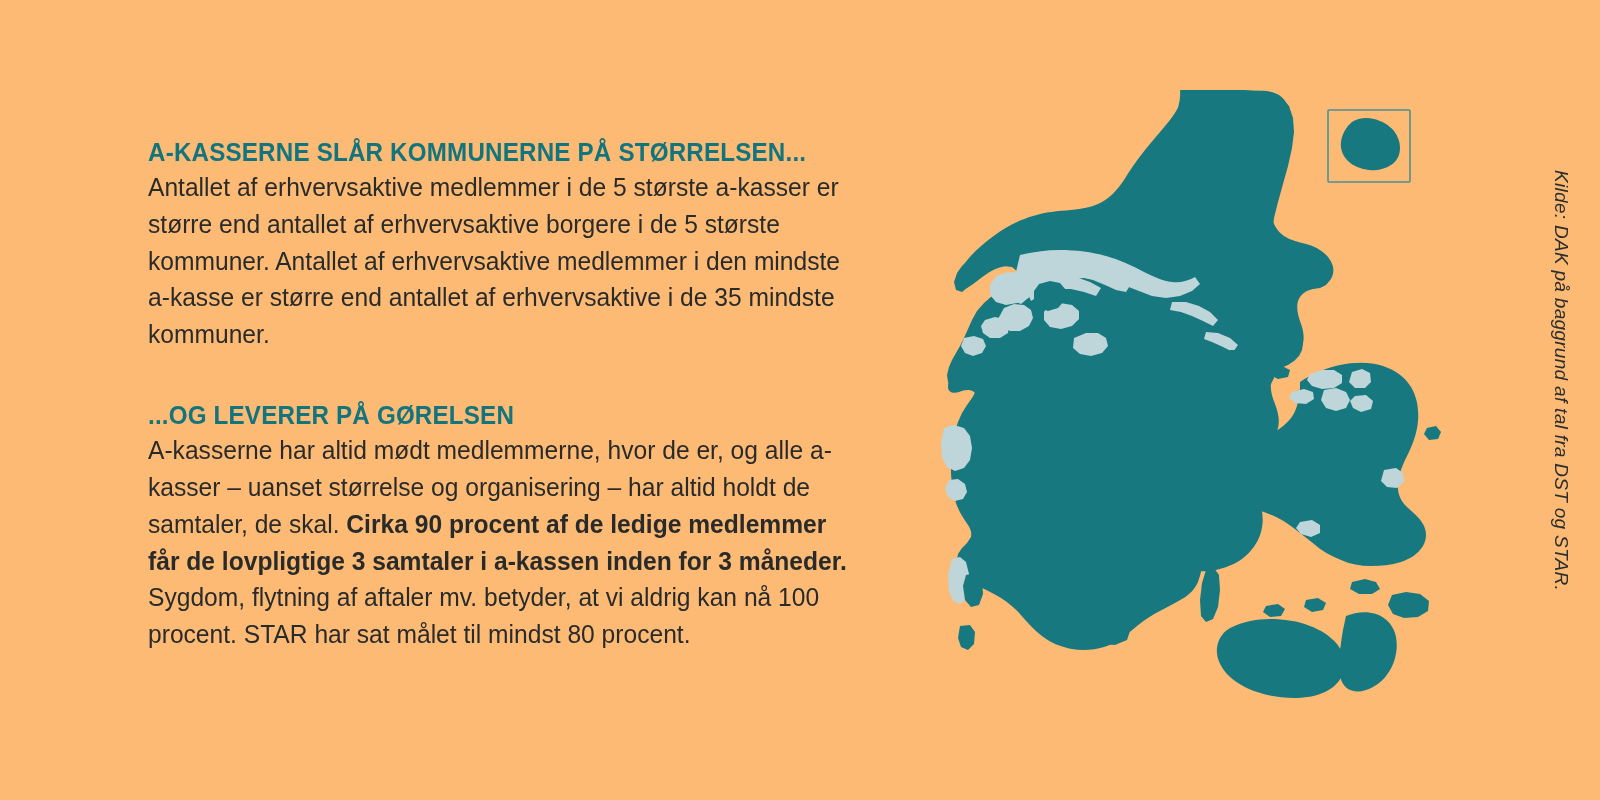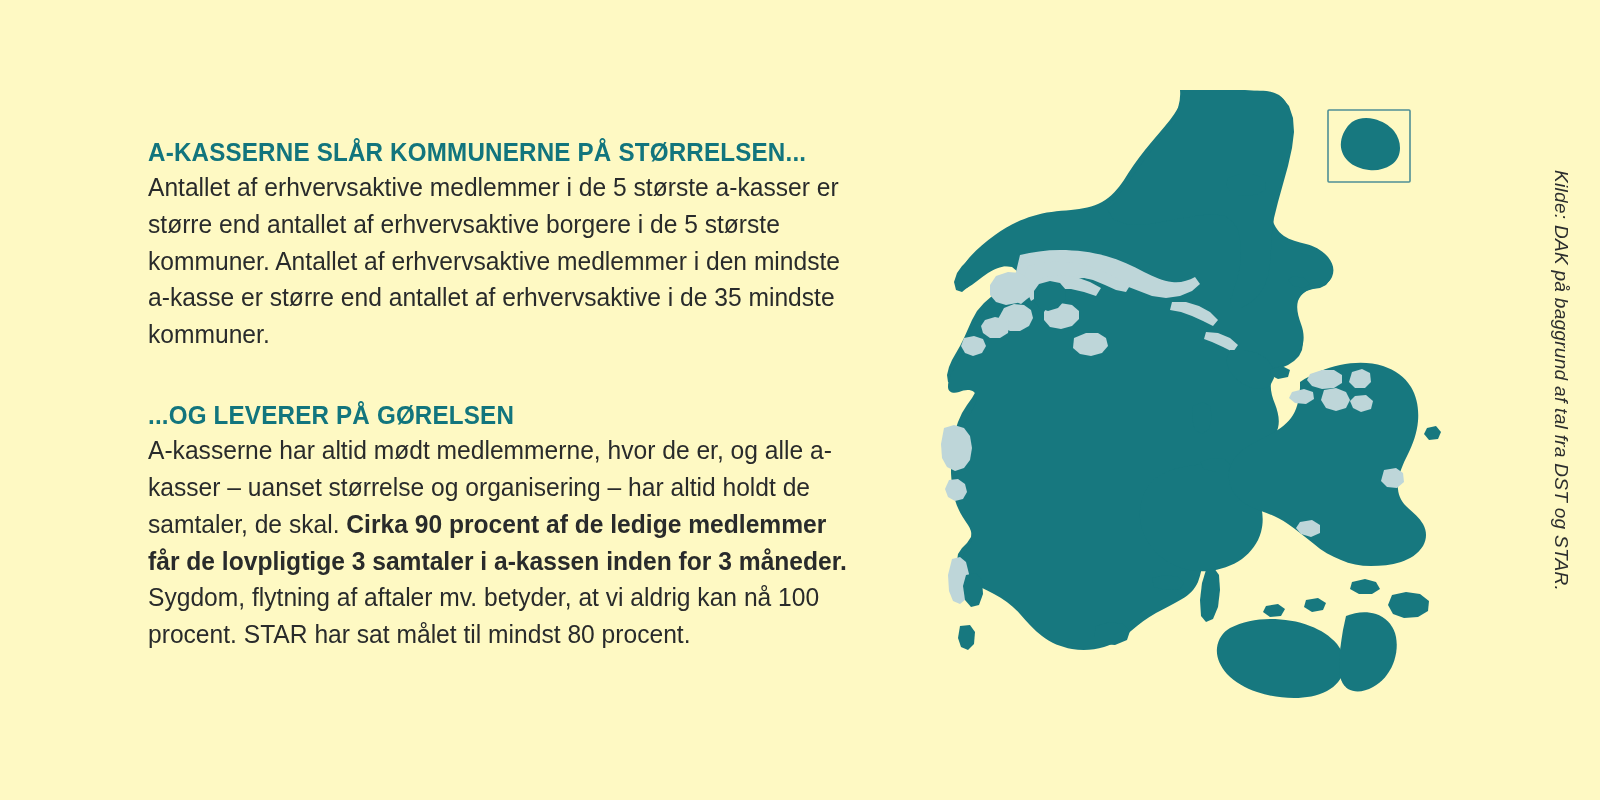--- a/index.html
+++ b/index.html
@@ -13,21 +13,21 @@
     overflow: hidden;
     background: #bed6d9;
     font-family: "Liberation Sans", "DejaVu Sans", sans-serif;
     -webkit-font-smoothing: antialiased;
   }
 
   .poster {
     position: relative;
     width: 1600px;
     height: 800px;
-    background: #fef9c3;
+    background: #fdba74;
   }
 
   
   .text-column {
     position: absolute;
     left: 148px;
     top: 138px;
     width: 740px;
   }
 

